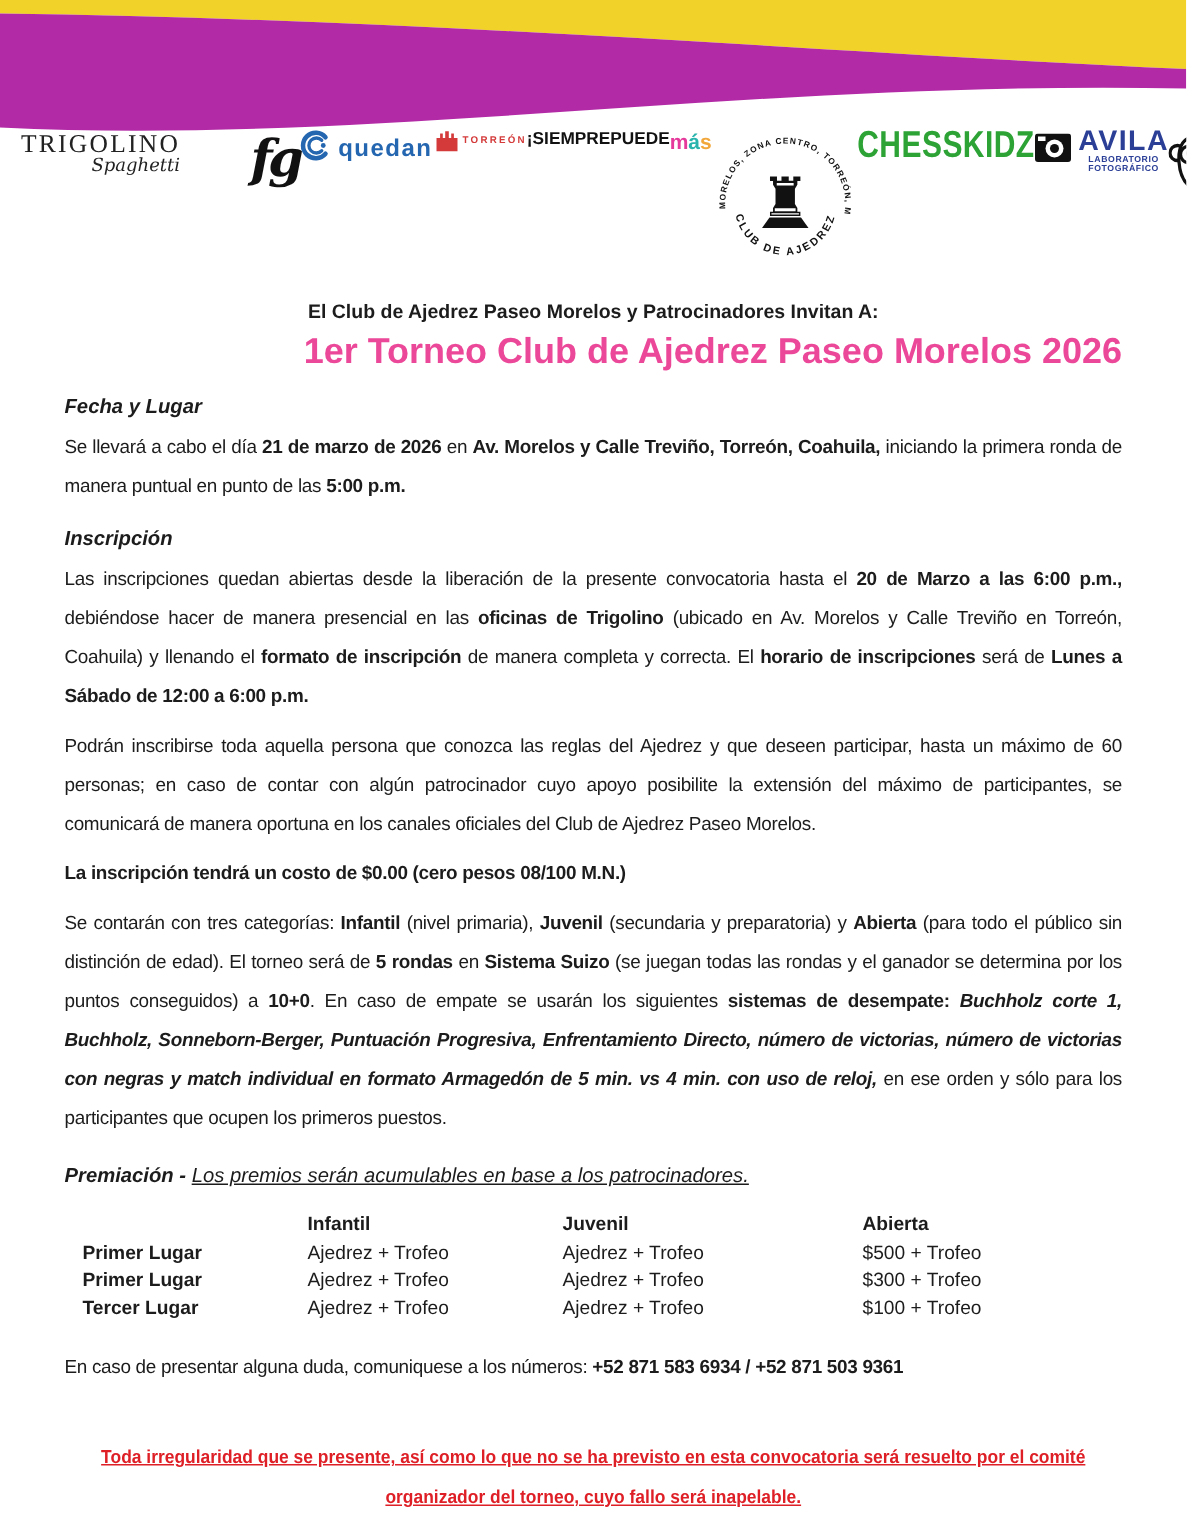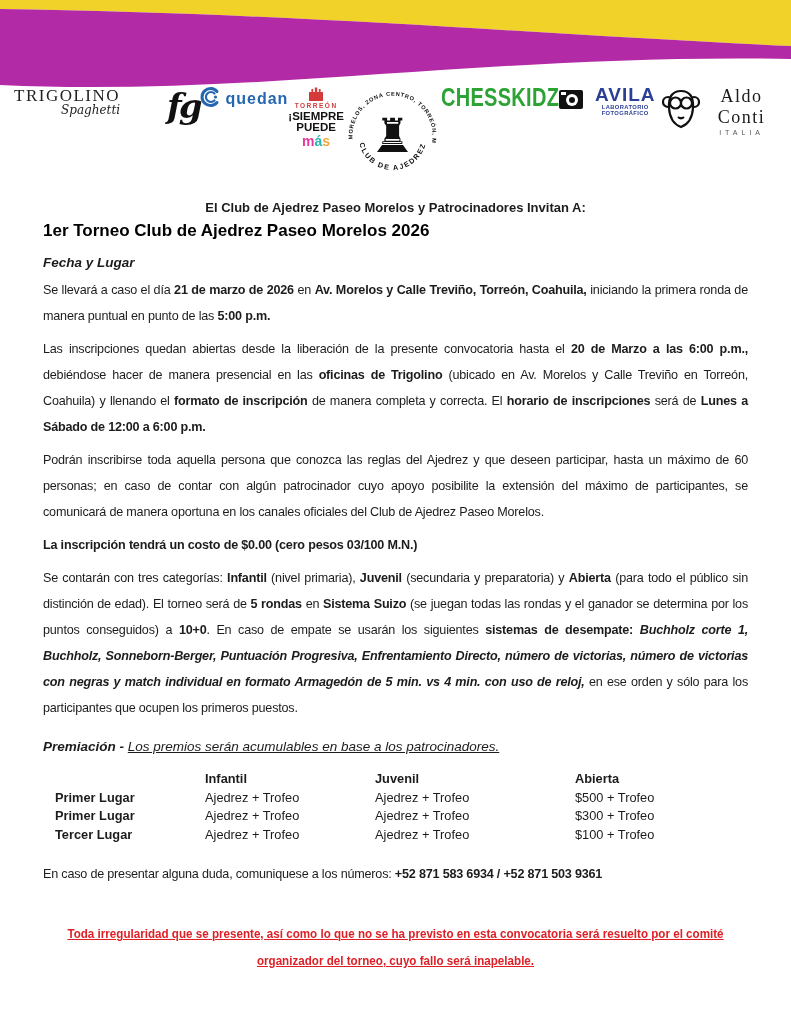--- a/index.html
+++ b/index.html
@@ -10,38 +10,38 @@
   .logo-row{position:relative;margin-top:86px;height:100px;display:flex;align-items:flex-start;
             justify-content:space-between;padding:0 14px;}
   .logo{text-align:center;}
   .trig-name{font-family:"Liberation Serif",serif;font-size:17px;letter-spacing:1.5px;color:#222;}
   .trig-sub{font-family:"DejaVu Serif",serif;font-style:italic;font-size:12px;color:#222;
             text-align:right;margin-top:-3px;}
   .fg-logo{font-family:"DejaVu Serif",serif;font-style:italic;font-weight:700;font-size:34px;
            letter-spacing:-3px;color:#111;margin-left:47px;}
   .cimaco{display:flex;align-items:center;gap:4px;}
   .cimaco-text{font-weight:700;font-size:16px;letter-spacing:1px;}
-  .torreon{line-height:1;display:flex;flex-direction:column;align-items:center;}
+  .torreon{line-height:1;display:flex;flex-direction:row;align-items:center;}
   .torreon-city{font-size:6.5px;font-weight:700;letter-spacing:1.5px;margin:2px 0 1px;}
   .torreon-l1,.torreon-l2{font-size:11.5px;font-weight:900;color:#111;line-height:11px;}
   .torreon-mas{font-size:14px;font-weight:900;margin-top:1px;}
   .chesskidz{font-weight:900;font-size:20px;letter-spacing:.3px;transform:scaleY(1.25);}
   .avila{display:flex;align-items:center;gap:5px;}
   .avila-name{font-weight:900;font-size:19px;letter-spacing:1px;line-height:18px;}
   .avila-sub{font-size:5.8px;font-weight:700;letter-spacing:.4px;}
   .aldo{display:flex;align-items:center;gap:6px;}
   .aldo-name{font-family:"Liberation Serif",serif;font-size:18px;letter-spacing:1.5px;color:#1a1a1a;}
   .aldo-sub{font-size:7px;letter-spacing:4px;color:#555;text-align:center;margin-top:1px;}
   .arc-text{font-size:5.6px;font-weight:700;letter-spacing:.8px;fill:#111;}
   .arc-bot{font-size:7.2px;font-weight:700;letter-spacing:1.6px;fill:#111;}
   .rook{font-family:"DejaVu Sans",sans-serif;font-size:36px;fill:#111;}
   
   .content{padding:0 43px;}
   .invite{margin:14px 0 0;text-align:center;font-weight:700;font-size:13px;}
-  .title{margin:6px 0 0;text-align:left;font-weight:700;font-size:17px;color:#000000;}
+  .title{margin:6px 0 0;text-align:right;font-weight:700;font-size:24px;color:#ec4899;}
   .sec-h{margin:14px 0 0;font-size:13.5px;font-weight:700;font-style:italic;}
   .body{margin:7px 0 0;font-size:12.6px;letter-spacing:-.2px;line-height:26px;text-align:justify;}
   .bold-line{font-weight:700;text-align:left;}
   .premio-h{margin:16px 0 0;font-size:13.5px;line-height:20px;}
   .pg-table{margin:13px 0 0 12px;display:grid;grid-template-columns:150px 170px 200px 1fr;
             font-size:12.8px;line-height:18.5px;}
   .cell{white-space:nowrap;}
   .cell.head,.cell.rowlabel{font-weight:700;}
   .contact{margin:17px 0 0;text-align:left;}
   .footer{width:755px;margin:34px 0 0 -25px;text-align:center;font-weight:700;font-size:12.5px;
@@ -136,25 +136,26 @@
       </span>
     </div>
 
   </div>
 
   <div class="content">
     <p class="invite">El Club de Ajedrez Paseo Morelos y Patrocinadores Invitan A:</p>
     <h1 class="title">1er Torneo Club de Ajedrez Paseo Morelos 2026</h1>
 
     <h2 class="sec-h">Fecha y Lugar</h2>
-    <p class="body"><span>Se llevará a caso el día </span><span style="font-weight: 700;">21 de marzo de 2026</span><span> en </span><span style="font-weight: 700;">Av. Morelos y Calle Treviño, Torreón, Coahuila,</span><span> iniciando la primera ronda de manera puntual en punto de las </span><span style="font-weight: 700;">5:00 p.m.</span></p>
+    <p class="body"><span>Se llevará a cabo el día </span><span style="font-weight: 700;">21 de marzo de 2026</span><span> en </span><span style="font-weight: 700;">Av. Morelos y Calle Treviño, Torreón, Coahuila,</span><span> iniciando la primera ronda de manera puntual en punto de las </span><span style="font-weight: 700;">5:00 p.m.</span></p>
 
+    <h2 class="sec-h">Inscripción</h2>
     <p class="body"><span>Las inscripciones quedan abiertas desde la liberación de la presente convocatoria hasta el </span><span style="font-weight: 700;">20 de Marzo a las 6:00 p.m.,</span><span> debiéndose hacer de manera presencial en las </span><span style="font-weight: 700;">oficinas de Trigolino</span><span> (ubicado en Av. Morelos y Calle Treviño en Torreón, Coahuila) y llenando el </span><span style="font-weight: 700;">formato de inscripción</span><span> de manera completa y correcta. El </span><span style="font-weight: 700;">horario de inscripciones</span><span> será de </span><span style="font-weight: 700;">Lunes a Sábado de 12:00 a 6:00 p.m.</span></p>
     <p class="body"><span>Podrán inscribirse toda aquella persona que conozca las reglas del Ajedrez y que deseen participar, hasta un máximo de 60 personas; en caso de contar con algún patrocinador cuyo apoyo posibilite la extensión del máximo de participantes, se comunicará de manera oportuna en los canales oficiales del Club de Ajedrez Paseo Morelos.</span></p>
-    <p class="body bold-line"><span style="font-weight: 700;">La inscripción tendrá un costo de $0.00 (cero pesos 03/100 M.N.)</span></p>
+    <p class="body bold-line"><span style="font-weight: 700;">La inscripción tendrá un costo de $0.00 (cero pesos 08/100 M.N.)</span></p>
 
     <p class="body"><span>Se contarán con tres categorías: </span><span style="font-weight: 700;">Infantil</span><span> (nivel primaria), </span><span style="font-weight: 700;">Juvenil</span><span> (secundaria y preparatoria) y </span><span style="font-weight: 700;">Abierta</span><span> (para todo el público sin distinción de edad). El torneo será de </span><span style="font-weight: 700;">5 rondas</span><span> en </span><span style="font-weight: 700;">Sistema Suizo</span><span> (se juegan todas las rondas y el ganador se determina por los puntos conseguidos) a </span><span style="font-weight: 700;">10+0</span><span>. En caso de empate se usarán los siguientes </span><span style="font-weight: 700;">sistemas de desempate:</span><span> </span><span style="font-weight: 700; font-style: italic;">Buchholz corte 1, Buchholz, Sonneborn-Berger, Puntuación Progresiva, Enfrentamiento Directo, número de victorias, número de victorias con negras y match individual en formato Armagedón de 5 min. vs 4 min. con uso de reloj,</span><span> en ese orden y sólo para los participantes que ocupen los primeros puestos.</span></p>
 
     <p class="premio-h"><span style="font-weight: 700; font-style: italic;">Premiación</span><span style="font-weight: 700; font-style: italic;"> - </span><span style="font-weight: 400; font-style: italic; text-decoration: underline;">Los premios serán acumulables en base a los patrocinadores.</span></p>
 
     <div class="pg-table">
         <div class="cell head"></div>
         <div class="cell head">Infantil</div>
         <div class="cell head">Juvenil</div>
         <div class="cell head">Abierta</div>

